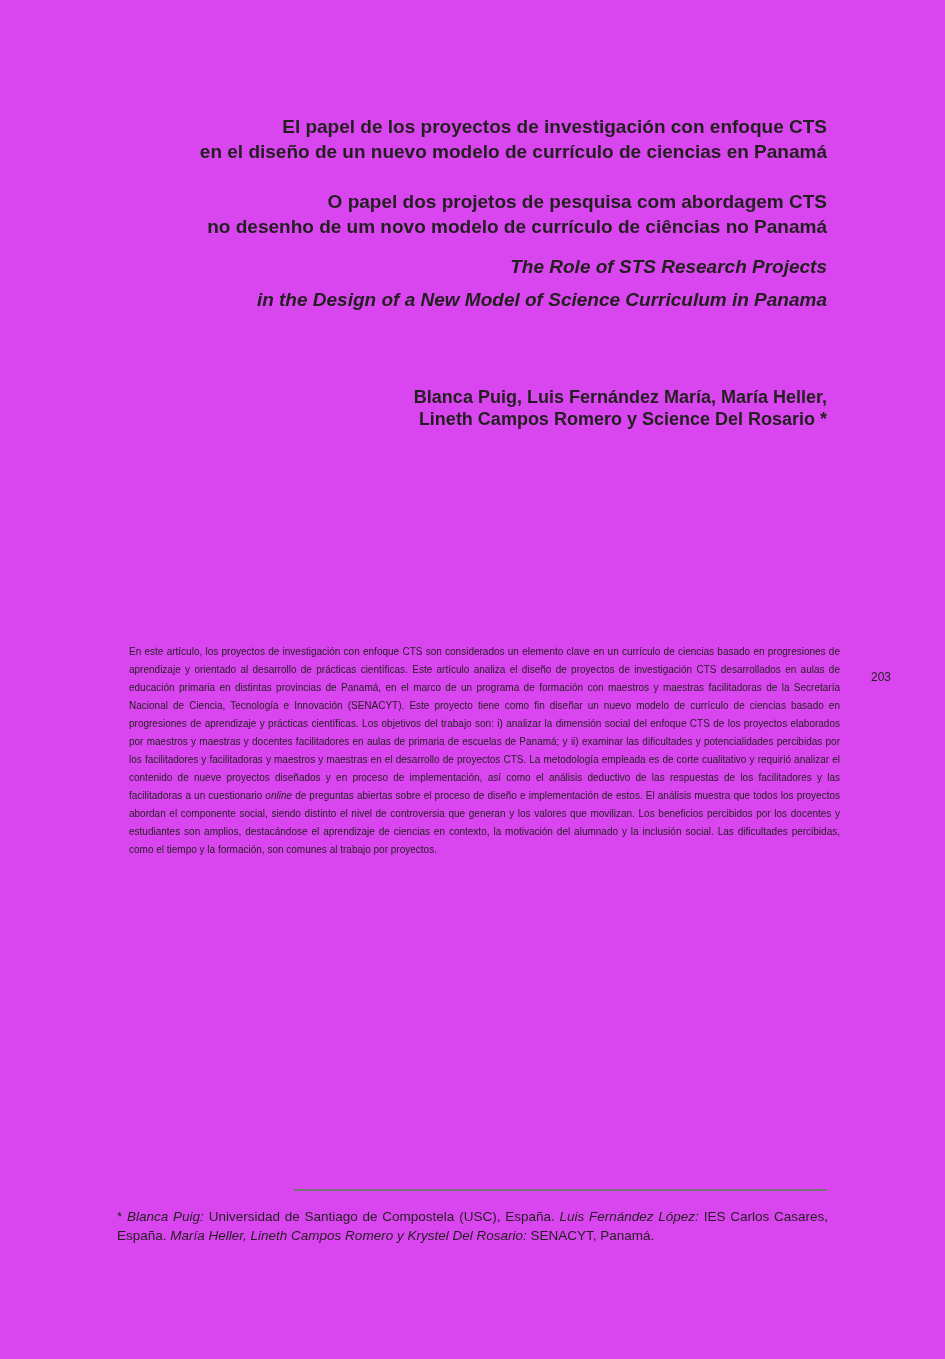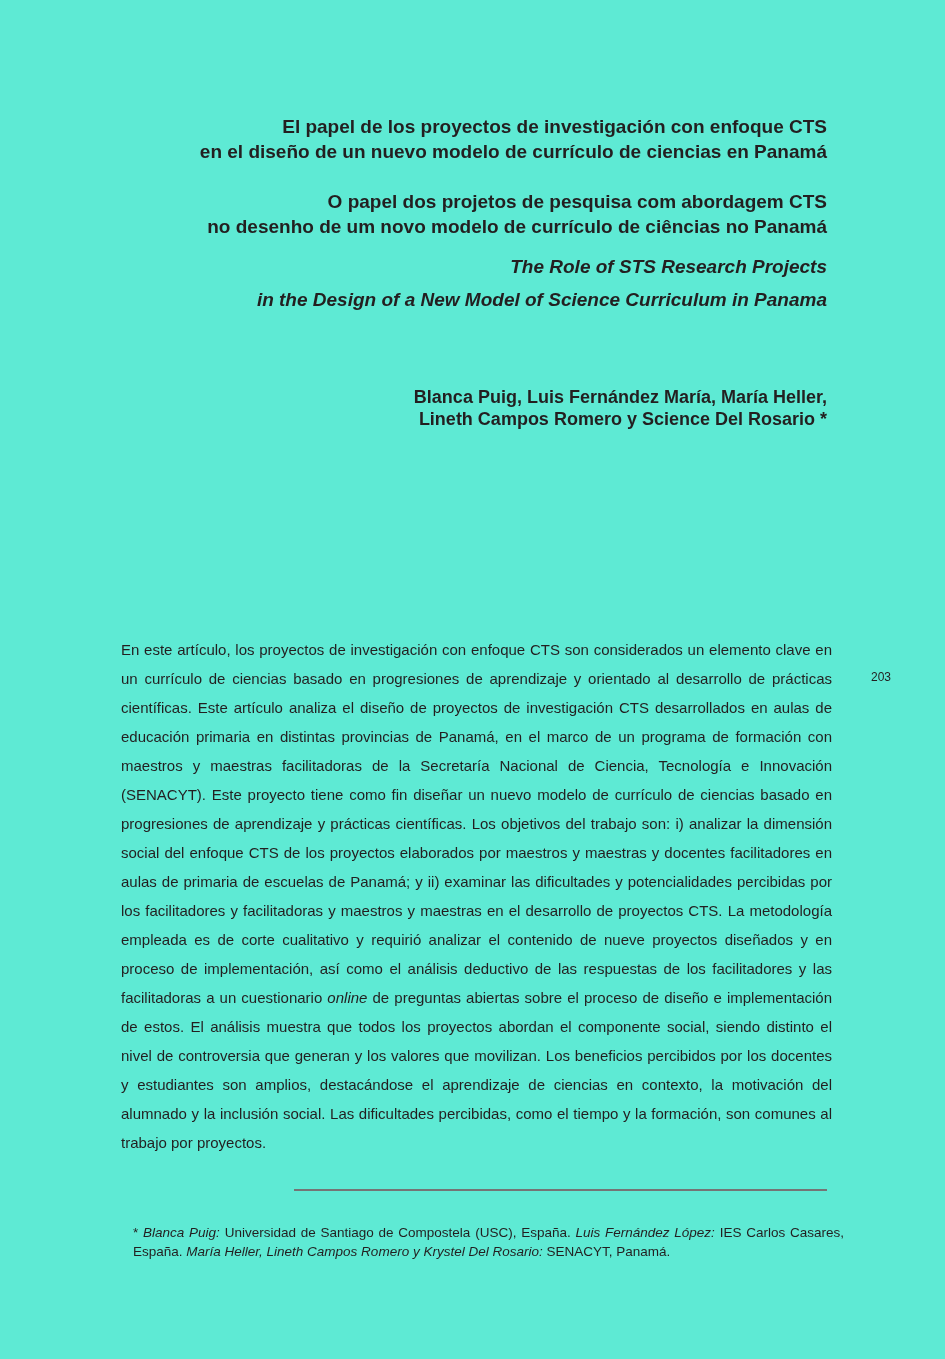--- a/index.html
+++ b/index.html
@@ -1,58 +1,58 @@
 <!DOCTYPE html>
 <html><head>
 <meta charset="utf-8">
 <style>
   html,body{margin:0;padding:0;background:#ffffff;}
   .page{
     position:relative;
     width:945px;height:1359px;
-    background:#5eead4;
+    background:#d946ef;
     font-family:"Liberation Sans","DejaVu Sans",sans-serif;
     color:#231f20;
     overflow:hidden;
   }
   
   .rline{
     position:absolute;
     right:118px;
     white-space:nowrap;
     text-align:right;
   }
   .title-line{font-size:19px;font-weight:bold;line-height:25px;}
   .title-en .title-line,.title-line.it{font-style:italic;}
   .t-es1{top:114px;} .t-es2{top:139px;}
   .t-pt1{top:189px;} .t-pt2{top:214px;}
   .t-en1{top:254px;margin-left:24px;} .t-en2{top:287px;}
   .author-line{font-size:18px;font-weight:bold;line-height:21px;}
   .a-1{top:387px;} .a-2{top:409px;}
 
   .abstract{
-    position:absolute;left:117px;top:631px;width:711px;margin:4px;
-    font-size:15px;line-height:29px;text-align:justify;
+    position:absolute;left:117px;top:631px;width:711px;margin:12px;
+    font-size:10px;line-height:18px;text-align:justify;
   }
   .abstract em{font-style:italic;}
   .keywords{
     position:absolute;left:117px;top:1050px;width:711px;margin:0;
     font-size:15px;line-height:20.8px;text-align:justify;
   }
   .keywords strong{font-weight:bold;}
   .page-number{
     position:absolute;left:871px;top:666px;
     font-size:12px;line-height:22px;
   }
   .footnote-rule{
     position:absolute;left:294px;top:1189px;width:533px;height:2px;
     background:#757575;
   }
   .footnote{
-    position:absolute;left:117px;top:1208px;width:711px;margin:16px;
+    position:absolute;left:117px;top:1208px;width:711px;margin:0;
     font-size:13.5px;line-height:18.5px;text-align:justify;
   }
   .footnote em{font-style:italic;}
   .journal-footer{
     position:absolute;right:118px;top:1285px;
     font-size:14.5px;line-height:19px;white-space:nowrap;text-align:right;
   }
 </style>
 </head>
 <body>

